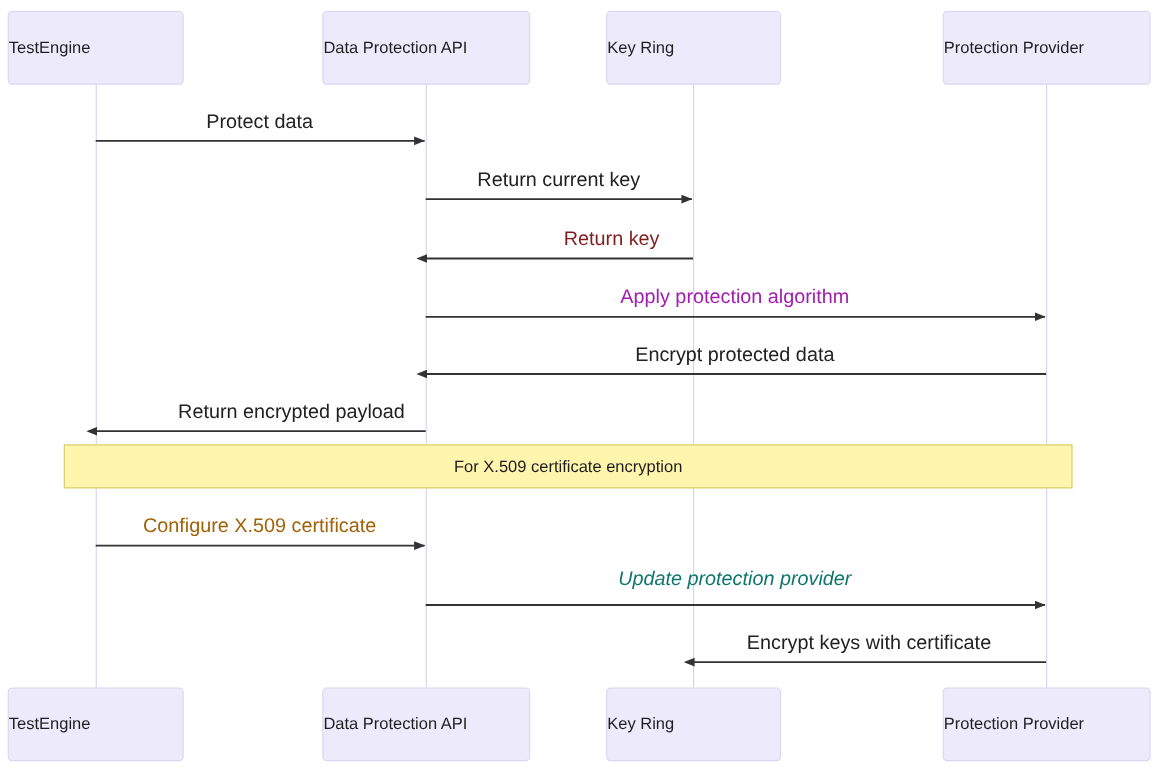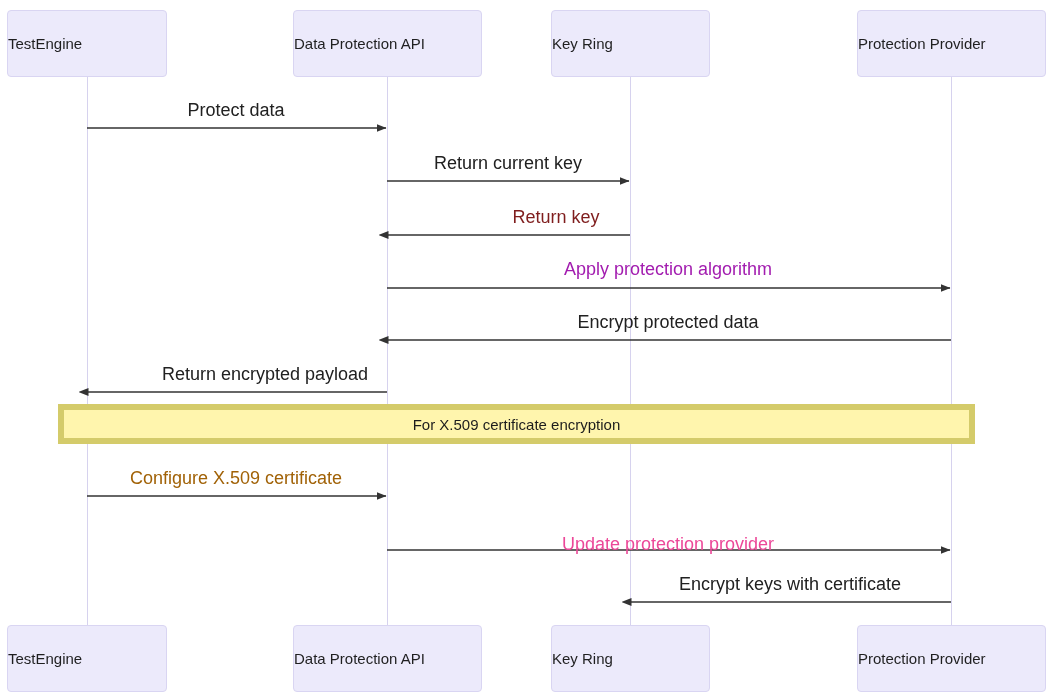--- a/index.html
+++ b/index.html
@@ -52,21 +52,21 @@
     color: #212121;
     font-family: "Liberation Sans", sans-serif;
     white-space: nowrap;
     transform: translateX(-50%);
     line-height: 1;
   }
   .note-band {
     position: absolute;
     box-sizing: border-box;
     background: #FFF5AD;
-    border: 6px solid #0f766e;
+    border: 1px solid #0f766e;
     display: flex;
     align-items: center;
     justify-content: center;
   }
   .note-label {
     font-size: 15px;
     color: #1d1d1d;
     font-family: "Liberation Sans", sans-serif;
     white-space: nowrap;
     line-height: 1;
@@ -122,21 +122,21 @@
     </div>
 
   <div id="msg-labels">
       <div class="msg-label" style="left: 236px; top: 101px; color: rgb(33, 33, 33);">Protect data</div>
       <div class="msg-label" style="left: 508px; top: 154px; color: rgb(33, 33, 33);">Return current key</div>
       <div class="msg-label" style="left: 524px; top: 208px; color: #7f1d1d; margin-left: 32px;">Return key</div>
       <div class="msg-label" style="left: 668px; top: 260px; color: #a21caf;">Apply protection algorithm</div>
       <div class="msg-label" style="left: 668px; top: 313px; color: rgb(33, 33, 33);">Encrypt protected data</div>
       <div class="msg-label" style="left: 236px; top: 365px; color: rgb(33, 33, 33); margin-left: 29px;">Return encrypted payload</div>
       <div class="msg-label" style="left: 236px; top: 469px; color: #a16207;">Configure X.509 certificate</div>
-      <div class="msg-label" style="left: 668px; top: 535px; color: #ec4899;">Update protection provider</div>
+      <div class="msg-label" style="left: 668px; top: 517px; color: #0f766e; font-style: italic;">Update protection provider</div>
       <div class="msg-label" style="left: 790px; top: 575px; color: rgb(33, 33, 33); text-align: right;">Encrypt keys with certificate</div>
     </div>
 
   <div id="note-bands">
       <div class="note-band" style="left: 58px; top: 404px; width: 917px; height: 40px; background: rgb(255, 245, 173); border-color: rgb(212, 203, 106);">
         <span class="note-label">For X.509 certificate encryption</span>
       </div>
     </div>
 
   <div id="footer-boxes">

